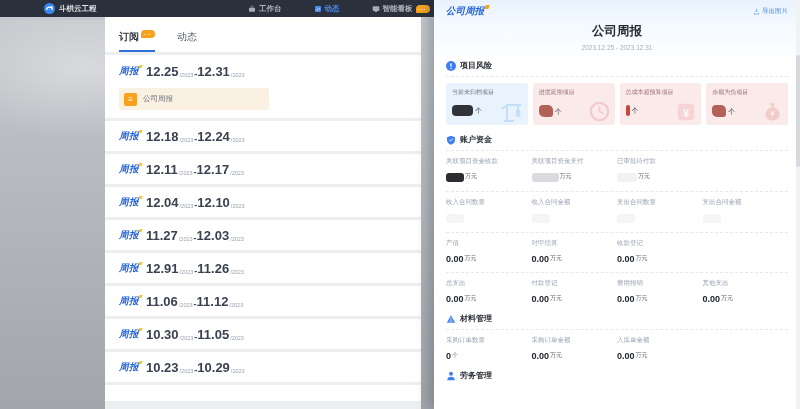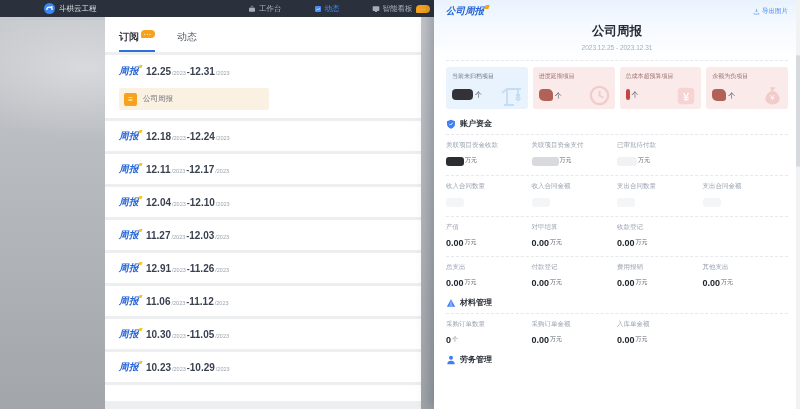--- a/index.html
+++ b/index.html
@@ -4,21 +4,21 @@
 <style>
   * { margin:0; padding:0; box-sizing:border-box; }
   html,body { width:800px; height:409px; overflow:hidden;
     font-family:"Liberation Sans", sans-serif; }
   body { position:relative; background:linear-gradient(180deg,#c6c9cd 0%,#b2b5ba 55%,#a2a6ab 100%); }
   .bg-blob { position:absolute; left:-20px; top:20px; width:260px; height:120px;
     background:radial-gradient(ellipse at 40% 40%, rgba(235,236,238,.55), rgba(235,236,238,0) 70%); }
 
   
   .navbar { position:absolute; left:0; top:0; width:800px; height:17px;
-    background:#2a313c; display:flex; align-items:center; z-index:1; }
+    background:#2a313c; display:flex; align-items:center; z-index:1;font-weight:bold; }
   .brand { display:flex; align-items:center; gap:4px; margin-left:44px;
     color:#e2e6ea; font-size:7.5px; }
   .nav-items { position:absolute; left:248px; top:0; height:17px; display:flex;
     align-items:center; gap:32px; }
   .nav-item { display:flex; align-items:center; gap:3px; font-size:7.5px;
     color:#aeb4bd; cursor:pointer; white-space:nowrap; }
   .nav-item.active { color:#4d8bf0; }
   .pill { display:inline-block; background:#f7a21d; color:#fff; font-size:5px;
     line-height:8px; height:8px; padding:0 3px; border-radius:4px 4px 4px 1px;
     filter:blur(.4px); letter-spacing:1px; }
@@ -33,21 +33,21 @@
   .list { display:flex; flex-direction:column; gap:3px; margin-top:3px;border-radius:18px; }
   .row, .row-expanded { background:#fff; }
   .row { height:30px; display:flex; align-items:center; padding-left:14px; gap:7px; cursor:pointer; }
   .row-expanded { padding:4px 0 8px 14px; cursor:pointer; }
   .row-title { height:24px; display:flex; align-items:center; gap:7px; }
   .tag { color:#2564d8; font-weight:800; font-style:italic; font-size:9.5px;
     letter-spacing:.5px; position:relative; }
   .tag::after { content:""; position:absolute; right:-3px; top:0; width:3px; height:3px;
     background:#f7c51d; transform:skewX(-20deg); }
   .date { display:flex; align-items:flex-end; }
-  .date b { font-size:10px; color:#3a4150; font-weight:700; }
+  .date b { font-size:13px; color:#3a4150; font-weight:700; }
   .date i { font-style:normal; font-size:5.5px; color:#9aa3af; padding:0 1px 1px 1px; }
   .date s { text-decoration:none; font-size:9px; color:#3a4150; font-weight:700; }
   .sub-row { margin-top:5px; width:150px; height:22px; background:#fbf1e3;
     border-radius:2px; display:flex; align-items:center; gap:6px; padding-left:5px; }
   .sub-ic { width:13px; height:13px; border-radius:2px; background:#f7a21d;
     color:#fff; font-size:8px; line-height:13px; text-align:center; }
   .sub-label { font-size:7.5px; color:#6b6f76; }
   .row.partial { height:16px; }
 
   
@@ -263,20 +263,28 @@
           <path d="M6 1.5 v5 M4 4.7 l2 2 2-2" stroke="#4d8bf0" fill="none"></path>
           <path d="M2 8.5 v2 h8 v-2" stroke="#4d8bf0" fill="none"></path>
         </svg>
       <span>导出图片</span>
     </span>
   </div>
   <div class="title">公司周报</div>
   <div class="dates">2023.12.25 - 2023.12.31</div>
 
   <div class="section">
+    <div class="sec-head">
+      <svg width="10" height="10" viewBox="0 0 12 12">
+          <circle cx="6" cy="6" r="6" fill="#3f7ef0"></circle>
+          <rect x="5.2" y="2.6" width="1.6" height="4.2" rx=".8" fill="#fff"></rect>
+          <circle cx="6" cy="8.9" r=".9" fill="#fff"></circle>
+        </svg>
+      <span>项目风险</span>
+    </div>
     <div class="dotted"></div>
     <div class="cards">
       <div class="card blue">
         <div class="card-label">当前未归档项目</div>
         <div class="card-num">
             <span class="blob dark"></span>
             <span class="card-unit">个</span>
           </div>
         <svg class="card-icon" width="24" height="24" viewBox="0 0 24 24">
             <path d="M4 22 h10 M7 22 V6 h14 M7 6 L2 10 M18 6 v6 m-2 0 h4 m-2 0 v2 a1.6 1.6 0 1 0 .1 0" stroke="#b9d7f3" stroke-width="1.8" fill="none"></path>

